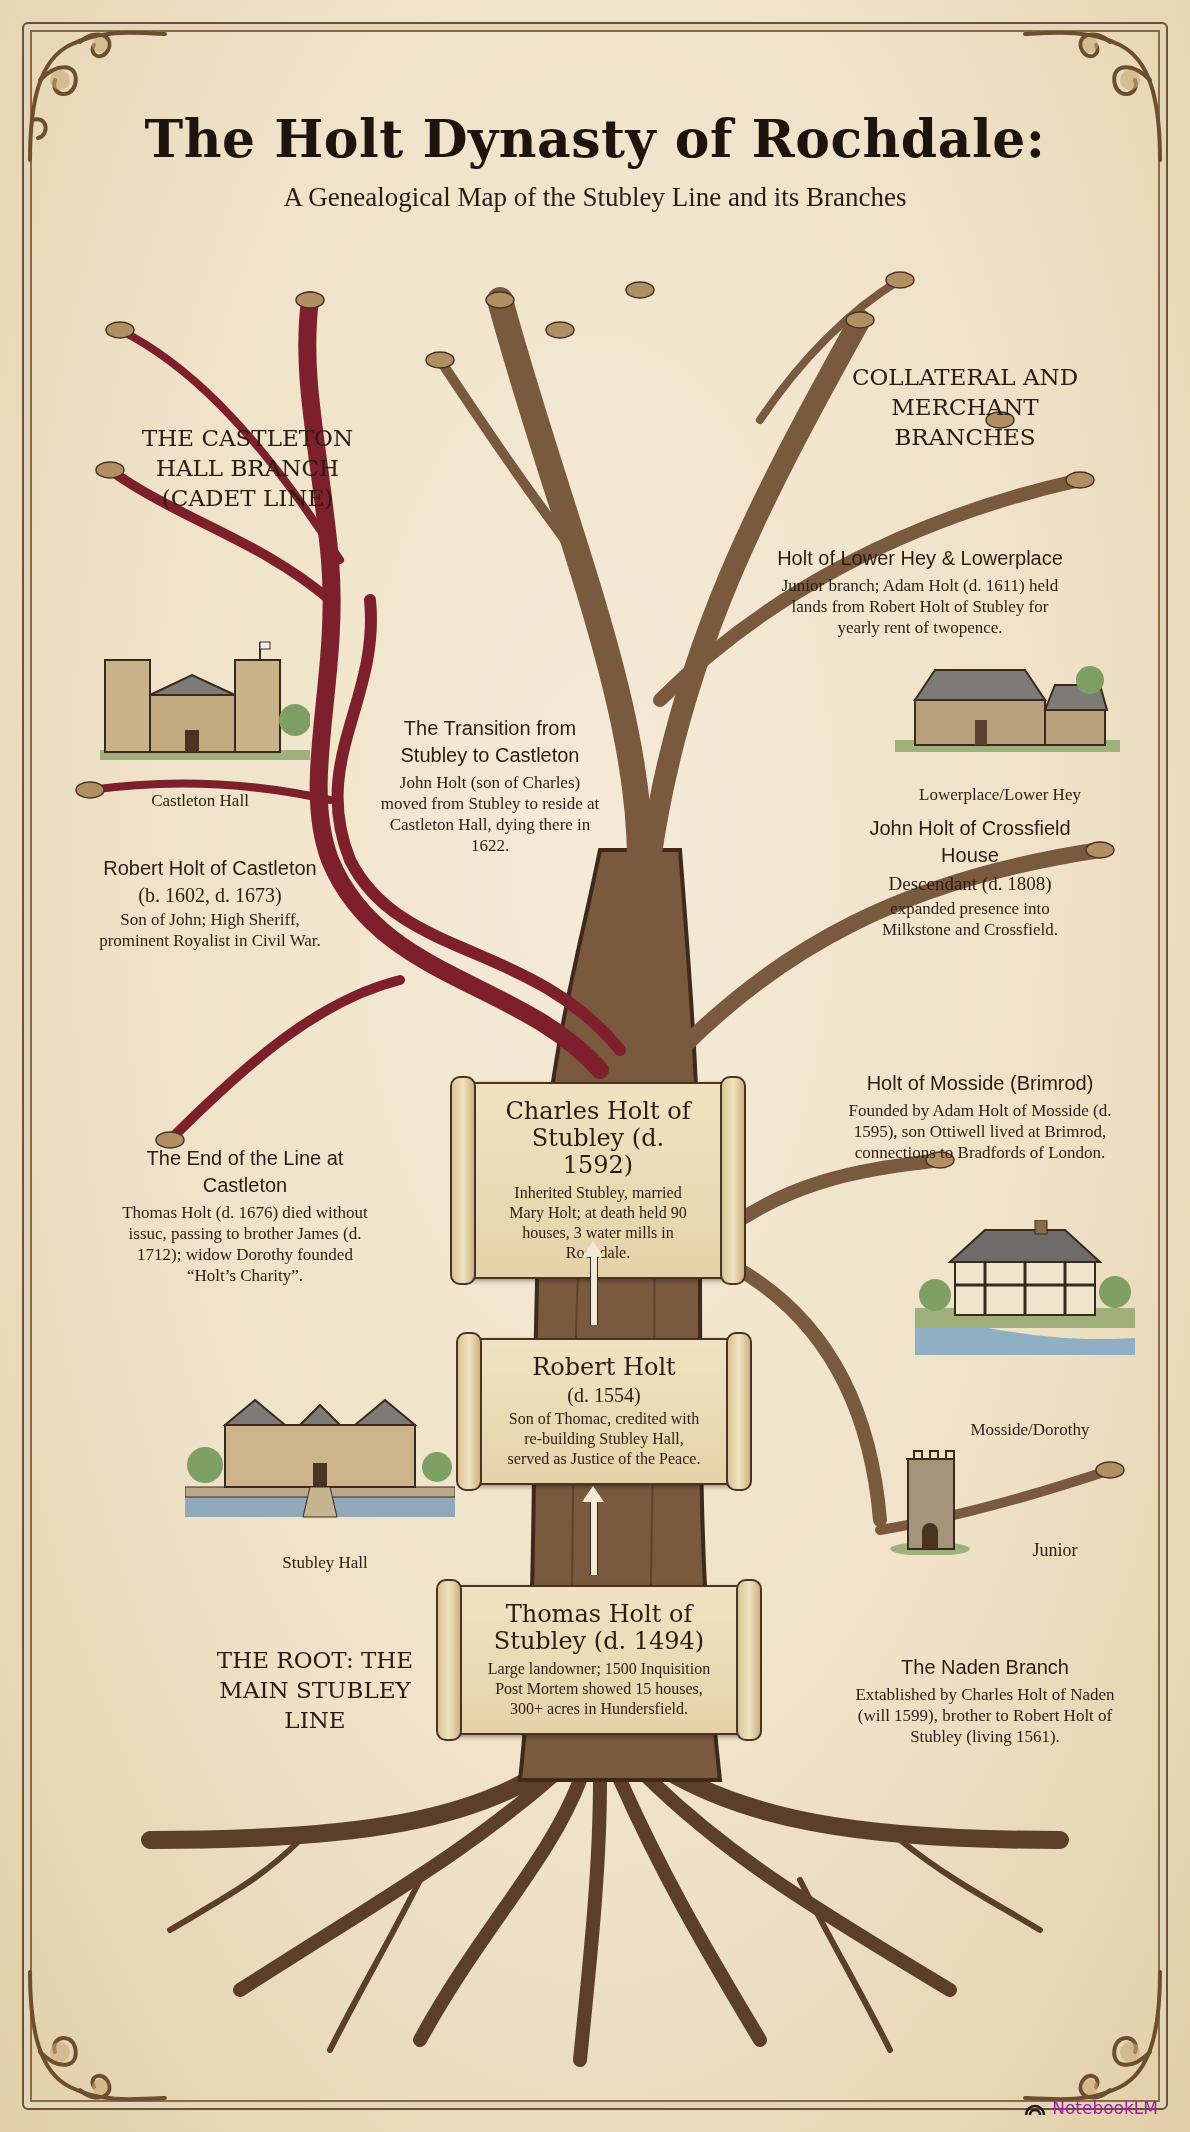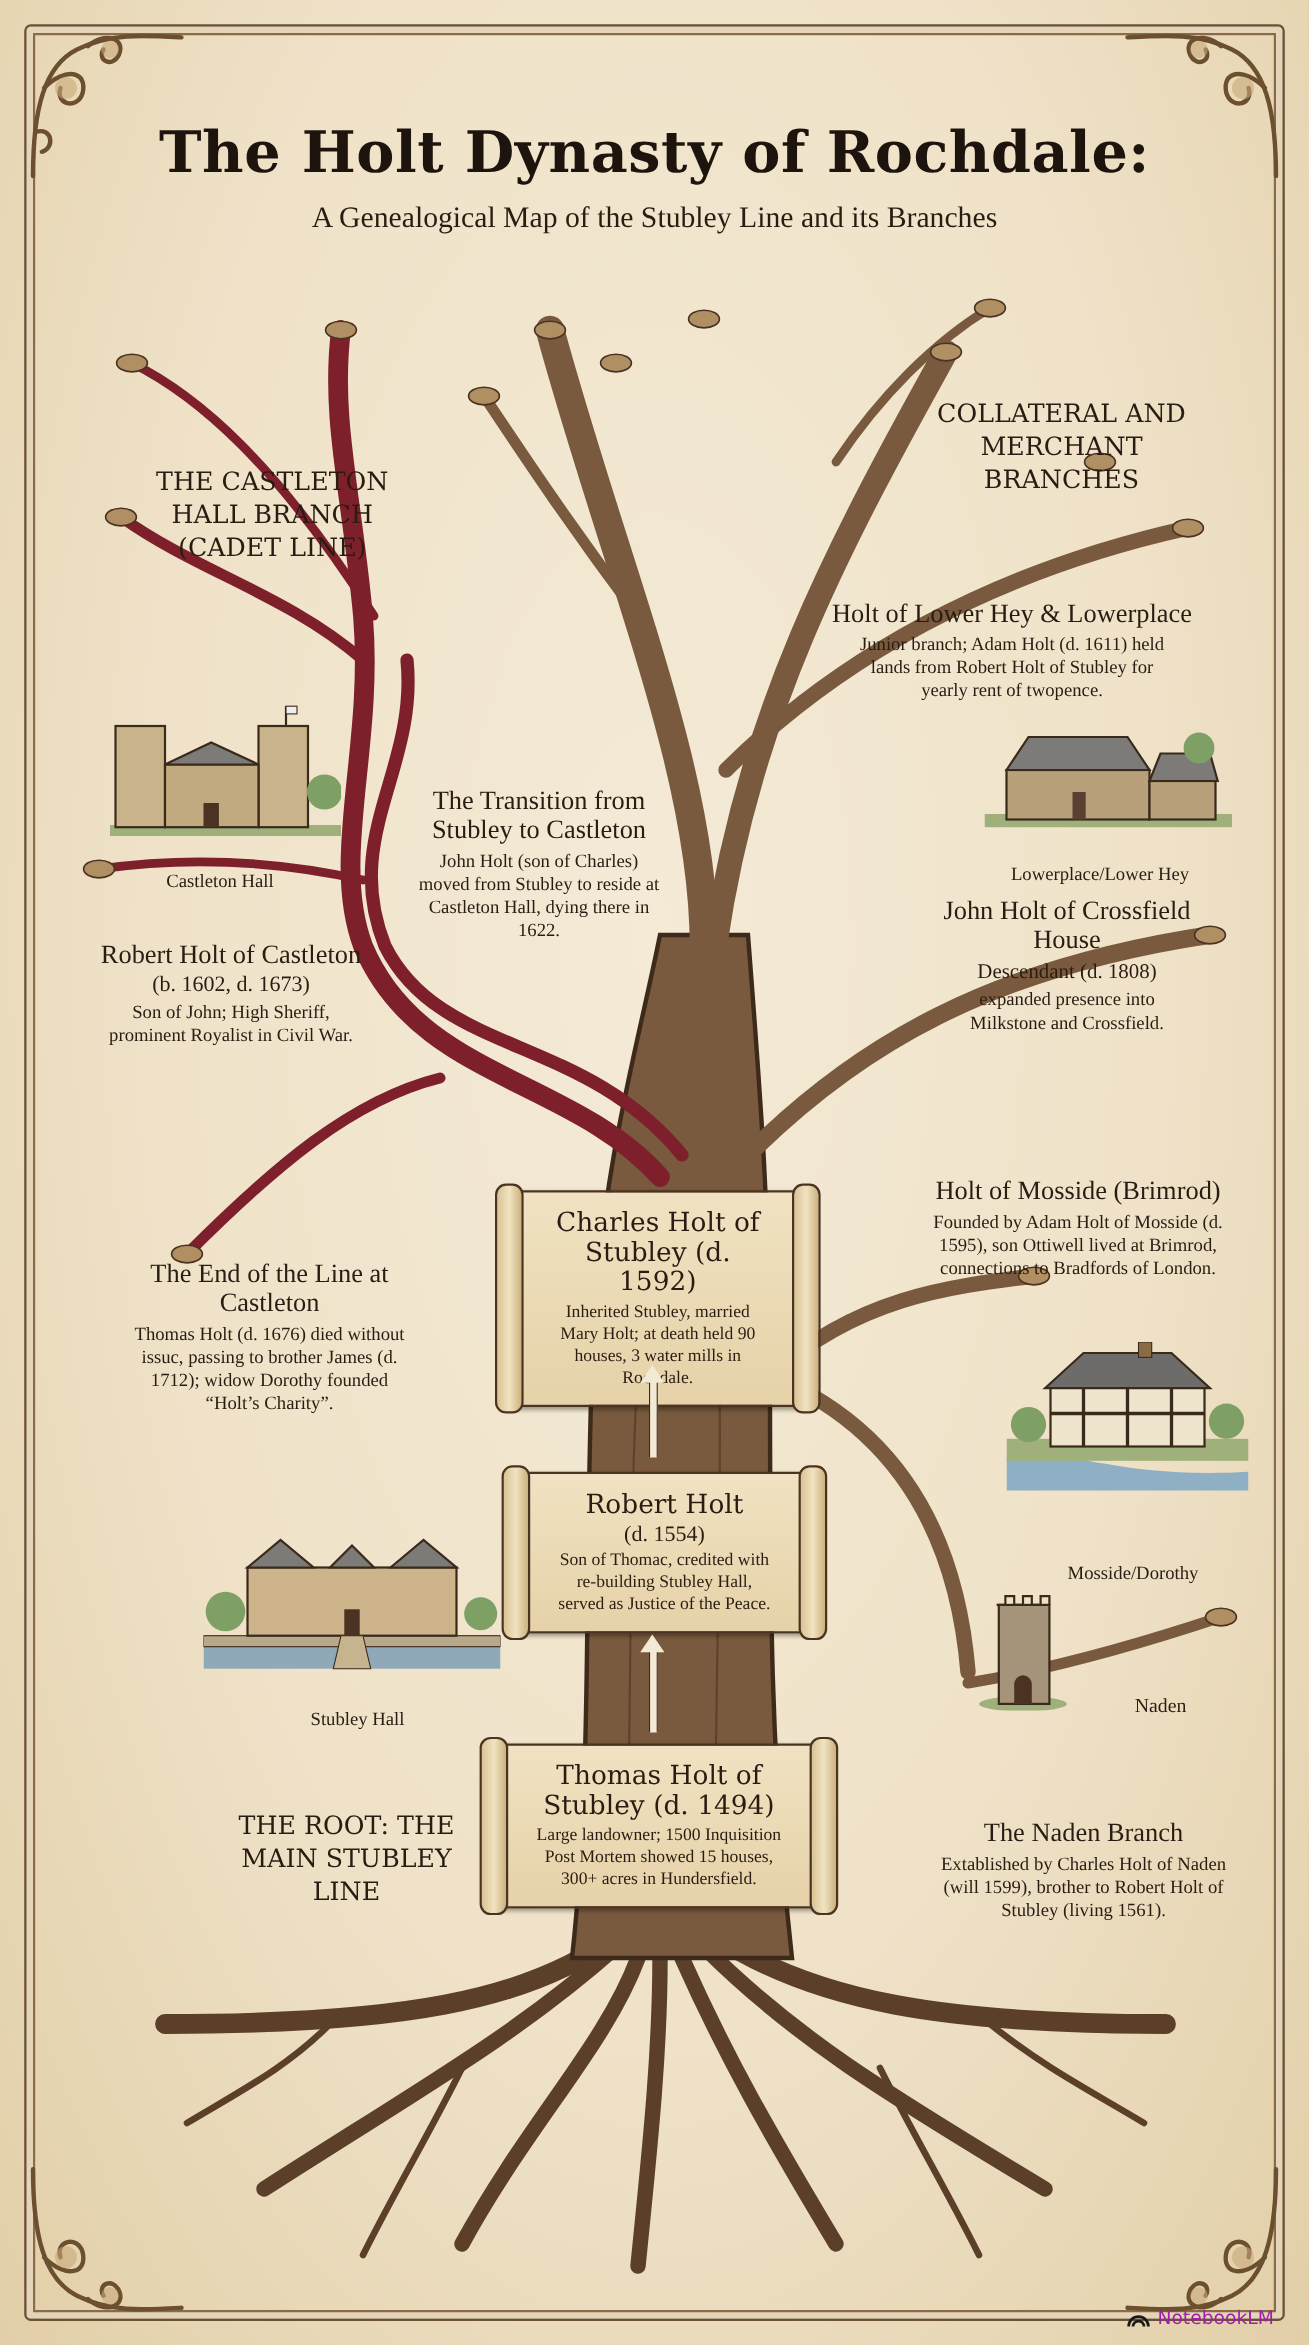--- a/index.html
+++ b/index.html
@@ -25,21 +25,21 @@
     font-size:52px; font-weight:bold; letter-spacing:0.5px; color:#1d140d;
   }
   .subtitle {
     position:absolute; top:182px; left:0; width:1190px; text-align:center;
     font-size:27px; color:#2a1c12; font-family:"Liberation Serif", serif;
   }
   .tree { position:absolute; left:0; top:0; width:1190px; height:2132px; }
 
   .caps { position:absolute; text-align:center; font-size:23px; line-height:30px; font-weight:normal; text-transform:uppercase; color:#2a1c12; }
   .block { position:absolute; text-align:center; color:#2a1c12; font-family:"Liberation Serif", serif; }
-  .block .h { font-size:24px; line-height:27px; font-family:Liberation Serif, serif; }
+  .block .h { font-size:20px; line-height:27px; font-family:Liberation Sans, sans-serif; }
   .block .p { font-size:17px; line-height:21px; margin-top:3px; }
   .place { position:absolute; text-align:center; font-size:17px; font-family:"Liberation Serif", serif;margin-top:12px; }
 
   .scroll {
     position:absolute; text-align:center; padding:14px 36px;
     background: linear-gradient(#f0e2c2, #e6d2a8);
     border:2px solid #4a3320; border-radius:4px;
     box-shadow: 0 2px 4px rgba(0,0,0,0.35);
     font-family:"Liberation Serif", serif;
   }
@@ -287,21 +287,21 @@
     <circle cx="200" cy="72" r="16" fill="#7fa065"></circle>
 </svg>
 <div class="place" style="left:940px; top:1408px; width:180px;">Mosside/Dorothy</div>
 
 <svg class="bldg" style="left:890px; top:1445px;" width="80" height="110" viewBox="0 0 80 110">
   <ellipse cx="40" cy="104" rx="40" ry="7" fill="#9fb07a"></ellipse>
   <rect x="18" y="14" width="46" height="90" fill="#a6947a" stroke="#3a2a1b" stroke-width="2"></rect>
   <path d="M16 14 h8 v-8 h8 v8 h8 v-8 h8 v8 h8 v-8 h8 v8" fill="none" stroke="#3a2a1b" stroke-width="2"></path>
   <path d="M32 104 v-18 a8 8 0 0 1 16 0 v18" fill="#4a3322"></path>
 </svg>
-<div class="place" style="left:1010px; top:1528px; width:90px; font-size:18px;">Naden</div>
+<div class="place" style="left:1010px; top:1528px; width:90px; font-size:18px;">Junior</div>
 
 <div class="block" style="left:840px; top:1641px; width:290px;margin-top:13px;">
   <div class="h">The Naden Branch</div>
   <div class="p" style="padding:0 10px;">Extablished by Charles Holt of Naden (will 1599), brother to Robert Holt of Stubley (living 1561).</div>
 </div>
 
 <div class="brand">
   <svg width="22" height="16" viewBox="0 0 22 16">
     <path d="M2 15 A9 9 0 0 1 20 15" fill="none" stroke="#1a1a1a" stroke-width="2.5"></path>
     <path d="M6 15 A5 5 0 0 1 16 15" fill="none" stroke="#1a1a1a" stroke-width="2.5"></path>

